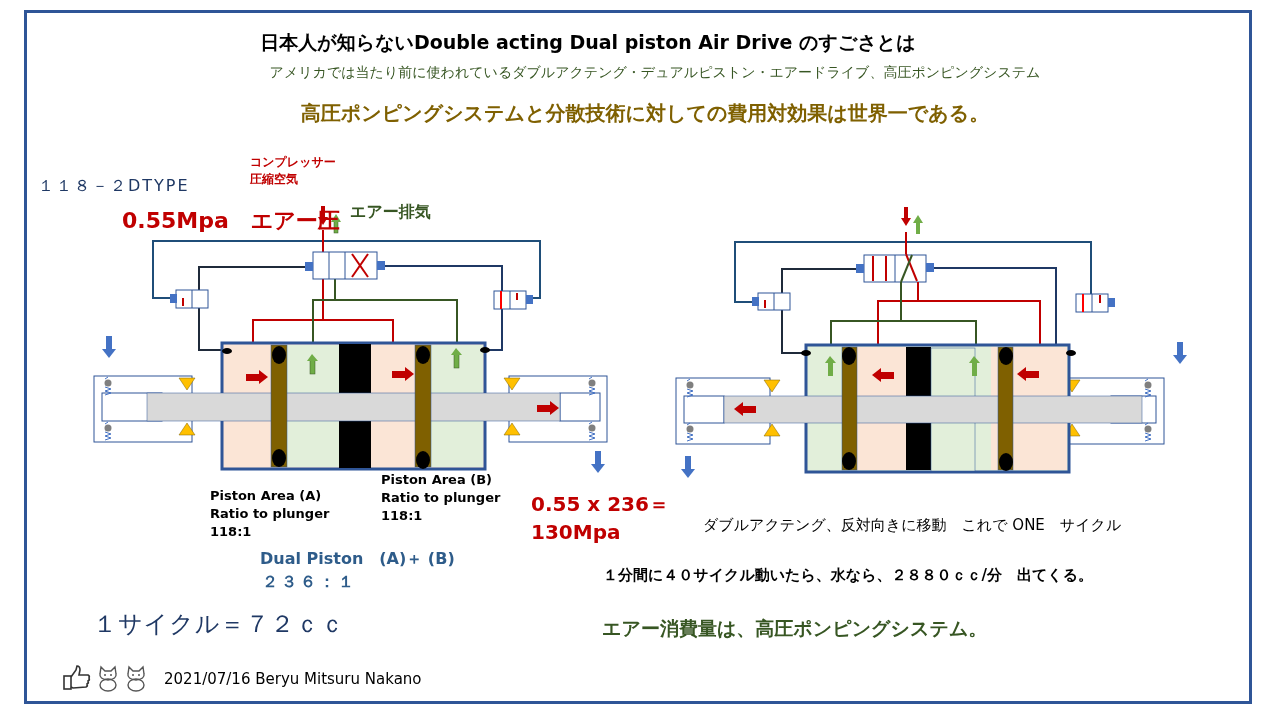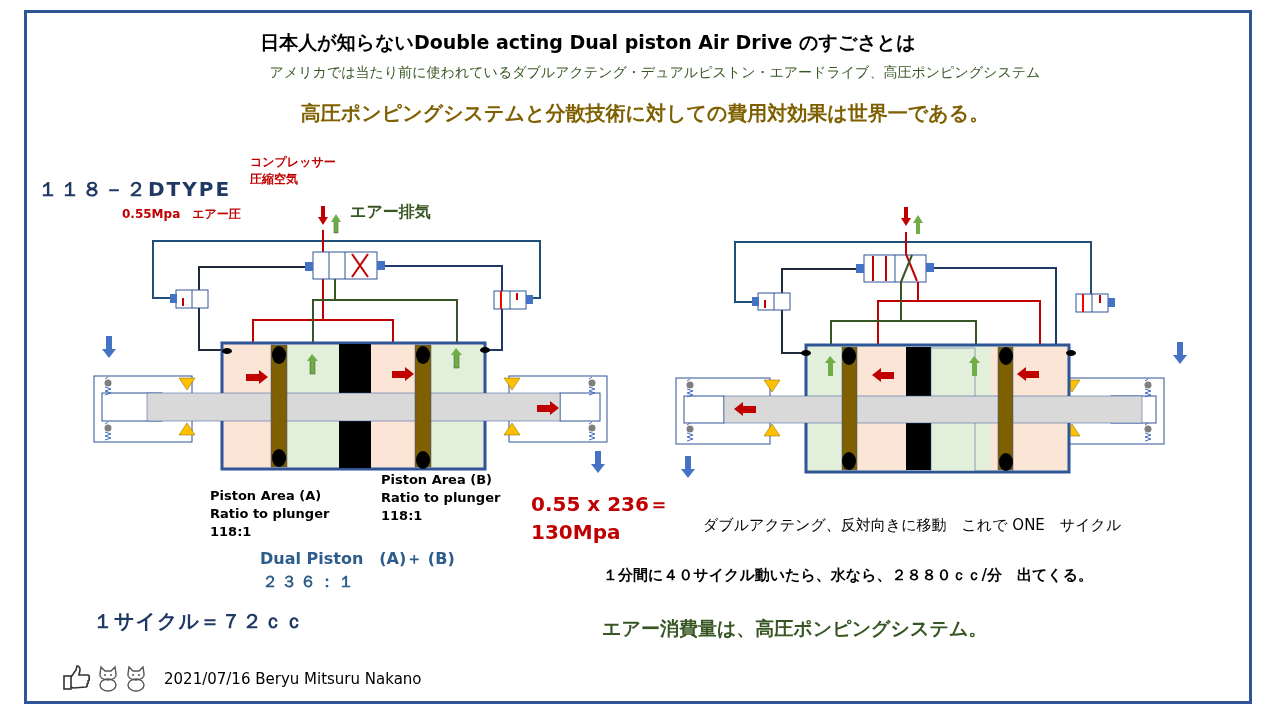--- a/index.html
+++ b/index.html
@@ -2,31 +2,31 @@
 <html><head>
 <meta charset="utf-8">
 <style>
   html,body{margin:0;padding:0;background:#fff;}
   body{width:1280px;height:720px;position:relative;overflow:hidden;font-family:"DejaVu Sans","Liberation Sans",sans-serif;}
   .frame{position:absolute;left:24px;top:10px;width:1228px;height:694px;border:3px solid #2f5597;box-sizing:border-box;}
   .t{position:absolute;white-space:nowrap;}
   #title{left:0;width:1176px;top:30px;text-align:center;font-size:19px;font-weight:bold;color:#000;}
   #subtitle{left:0;width:1310px;top:64px;text-align:center;font-size:14px;color:#375623;}
   #tagline{left:0;width:1290px;top:100px;text-align:center;font-size:20px;font-weight:bold;color:#7f6000;}
-  #model{left:38px;top:176px;font-size:20px;font-weight:bold;color:#1f3864;letter-spacing:2px;}
+  #model{left:38px;top:176px;font-size:16px;font-weight:normal;color:#1f3864;letter-spacing:2px;}
   #compressor{left:250px;top:154px;font-size:12px;font-weight:bold;color:#c00000;line-height:17px;}
-  #pressure{left:122px;top:206px;font-size:12px;font-weight:bold;color:#c00000;}
+  #pressure{left:122px;top:206px;font-size:22px;font-weight:bold;color:#c00000;}
   #exhaust{left:350px;top:202px;font-size:16px;font-weight:bold;color:#375623;}
   .pa{font-size:13px;font-weight:bold;color:#000;line-height:18px;}
   #pa-a{left:210px;top:487px;}
   #pa-b{left:381px;top:471px;}
   #calc{left:531px;top:490px;font-size:20px;font-weight:bold;color:#c00000;line-height:28px;}
   #dual{left:260px;top:549px;font-size:16px;font-weight:bold;color:#2e5c8a;}
   #ratio{left:262px;top:572px;font-size:16px;font-weight:bold;color:#2e5c8a;letter-spacing:3px;}
-  #cycle-vol{left:93px;top:608px;font-size:20px;font-weight:bold;color:#1f3864;letter-spacing:1px;}
+  #cycle-vol{left:93px;top:608px;font-size:24px;font-weight:normal;color:#1f3864;letter-spacing:1px;}
   #double-act{left:703px;top:516px;font-size:15px;color:#000;}
   #flow{left:603px;top:566px;font-size:15px;color:#000;font-weight:bold;}
   #air-cons{left:602px;top:616px;font-size:19px;font-weight:bold;color:#375623;}
   #credit{left:164px;top:670px;font-size:15px;color:#000;}
   .icons{position:absolute;left:62px;top:664px;display:flex;gap:4px;}
   svg.diagram{position:absolute;left:0;top:0;}
 </style>
 </head>
 <body>
 

